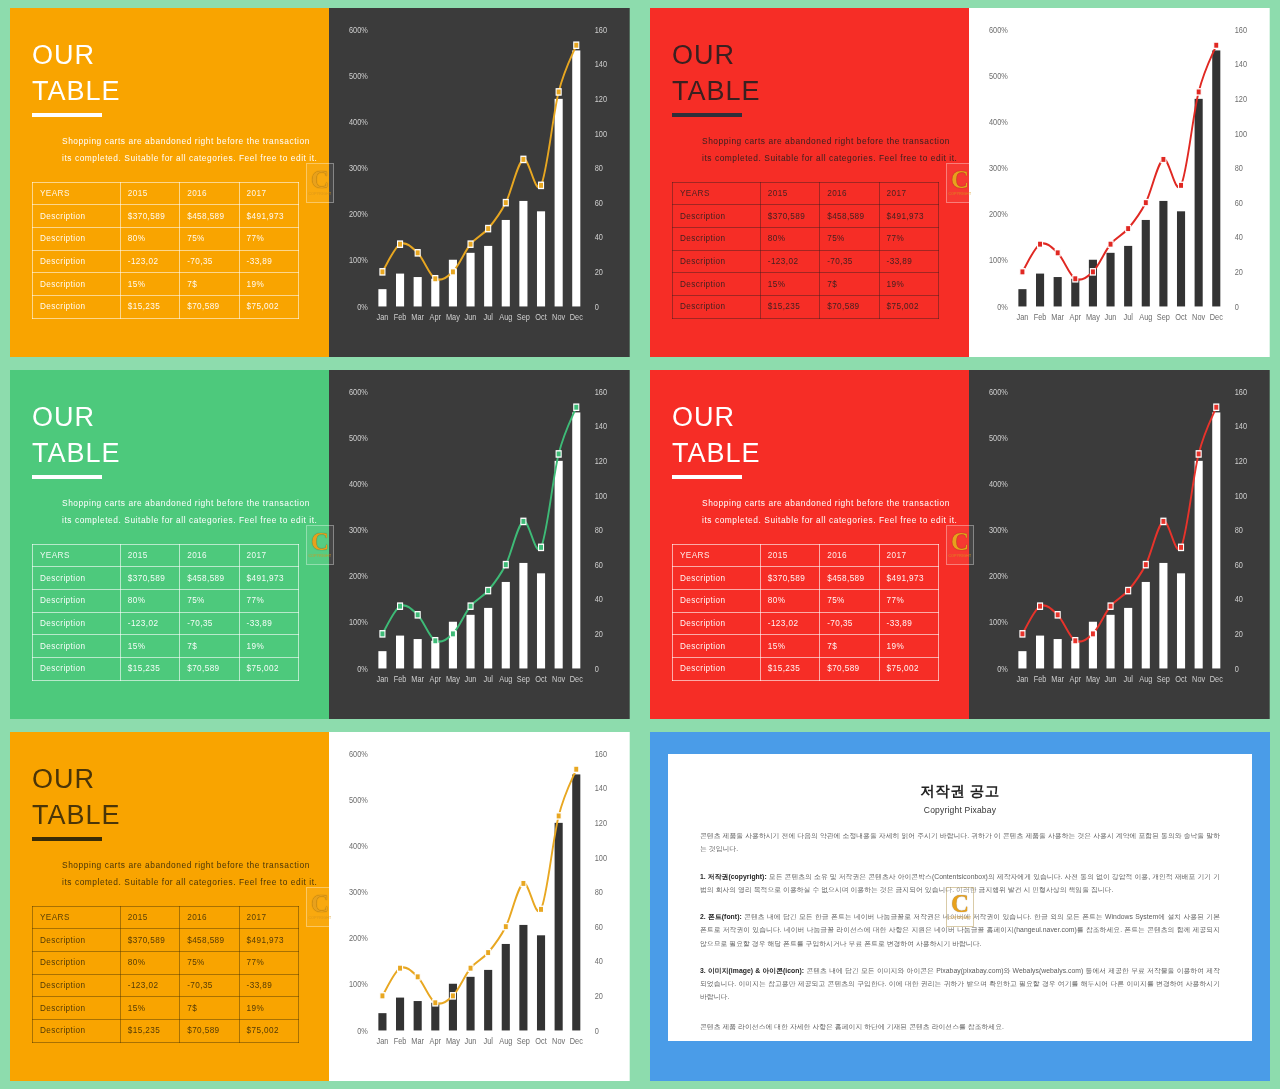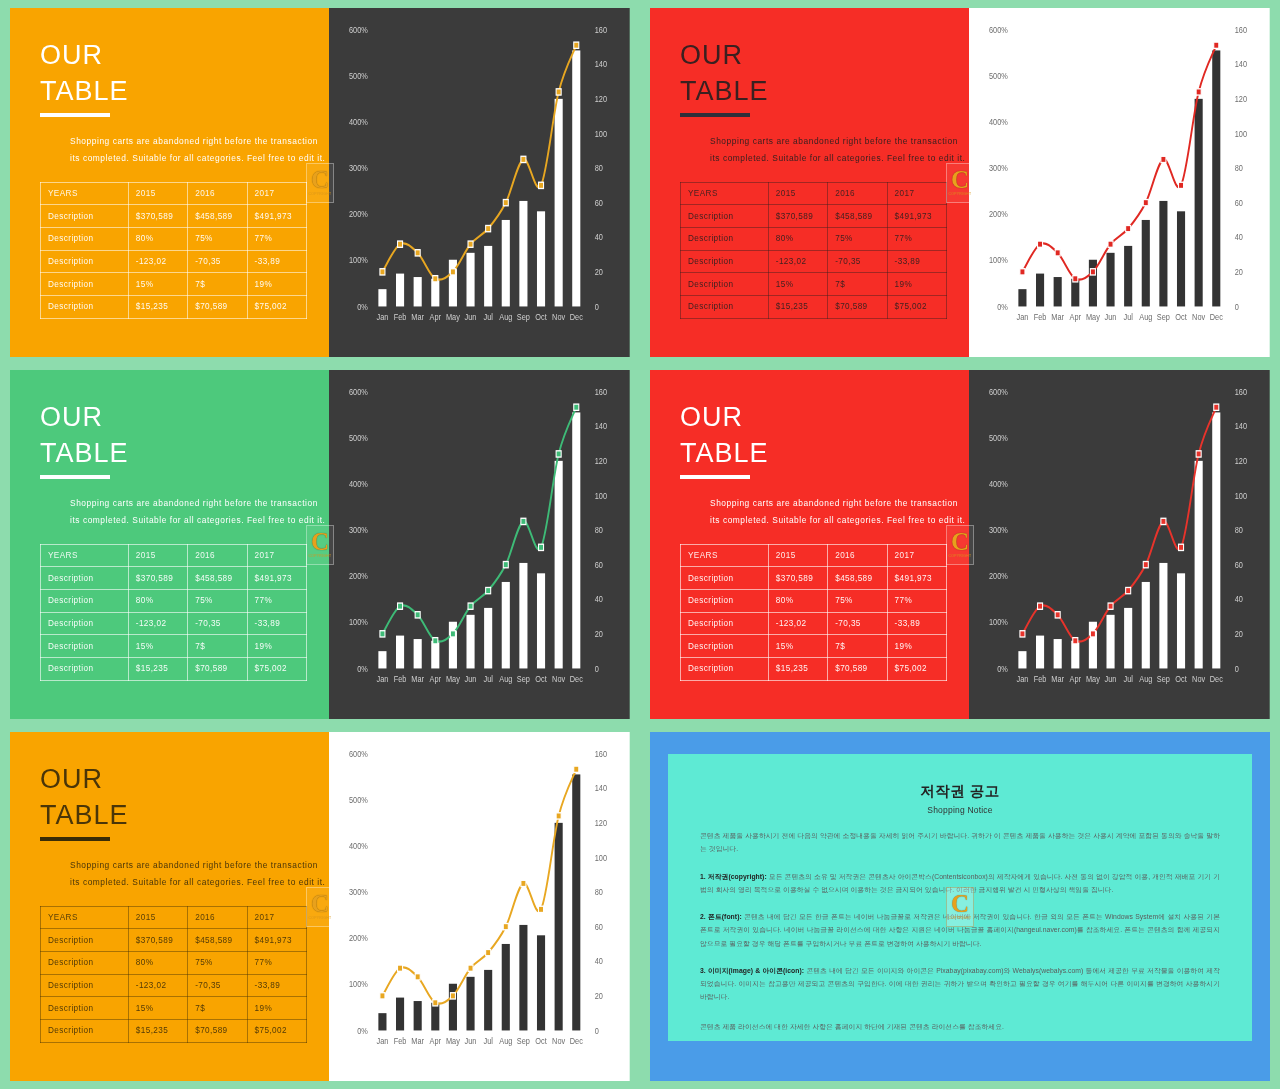--- a/index.html
+++ b/index.html
@@ -19,21 +19,21 @@
   .cell.r2 { padding-top: 5px; }
   .slide {
     width: 100%; height: 100%;
     display: flex;
     position: relative;
     overflow: hidden;
   }
   
   .tblhalf {
     width: 51.5%;
-    padding: 30px 0 0 30px;
+    padding: 30px 0 0 22px;
     position: relative;
     overflow: hidden;
   }
   .title {
     font-size: 27px;
     font-weight: 300;
     letter-spacing: 1px;
     line-height: 1.32;
     margin-bottom: 2px;
   }
@@ -87,21 +87,21 @@
   .wm .cap { font-size: 3.4px; color: #d9961a; letter-spacing: .3px; margin-top: 1px; }
   
   .copyslide {
     width: 100%; height: 100%;
     background: #4a9ce8;
     padding: 22px 18px 40px 18px;
     position: relative;
     overflow: hidden;
   }
   .copypaper {
-    background: #5eead4; width: 100%; height: 100%;
+    background: #ffffff; width: 100%; height: 100%;
     padding: 28px 32px;
     overflow: hidden;
   }
   .cp-title { text-align: center; font-size: 14.5px; font-weight: bold; color: #232323; letter-spacing: .5px; }
   .cp-sub { text-align: center; font-size: 8.5px; color: #333; margin-top: 4px; letter-spacing: .2px; }
   .cp-p { font-size: 6.8px; line-height: 1.95; color: #5b5b5b; margin-top: 14px; text-align: justify; letter-spacing: .05px; }
   .cp-p b { color: #222; }
   .cp-p.last { margin-top: 16px; }
   .copyslide .wm {
     border-color: rgba(170,140,60,.45);
@@ -710,21 +710,21 @@
         <div class="c">C</div>
         <div class="cap">COPYRIGHT</div>
       </div>
     </div>
   </div>
 
   <div class="cell r2">
     <div class="copyslide">
       <div class="copypaper">
         <div class="cp-title">저작권 공고</div>
-        <div class="cp-sub">Shopping Notice</div>
+        <div class="cp-sub">Copyright Pixabay</div>
         <div>
             <div class="cp-p">콘텐츠 제품을 사용하시기 전에 다음의 약관에 소정내용을 자세히 읽어 주시기 바랍니다. 귀하가 이 콘텐츠 제품을 사용하는 것은 사용시 계약에 포함된 동의와 승낙을 말하는 것입니다.</div>
             <div class="cp-p"><b>1. 저작권(copyright): </b>모든 콘텐츠의 소유 및 저작권은 콘텐츠사 아이콘박스(Contentsiconbox)의 제작자에게 있습니다. 사전 동의 없이 강압적 이용, 개인적 재배포 기기 기법의 회사의 영리 목적으로 이용하실 수 없으시며 이용하는 것은 금지되어 있습니다. 이러한 금지행위 발견 시 민형사상의 책임을 집니다.</div>
             <div class="cp-p"><b>2. 폰트(font): </b>콘텐츠 내에 담긴 모든 한글 폰트는 네이버 나눔글꼴로 저작권은 네이버에 저작권이 있습니다. 한글 외의 모든 폰트는 Windows System에 설치 사용된 기본 폰트로 저작권이 있습니다. 네이버 나눔글꼴 라이선스에 대한 사항은 지원은 네이버 나눔글꼴 홈페이지(hangeul.naver.com)를 참조하세요. 폰트는 콘텐츠의 함께 제공되지 않으므로 필요할 경우 해당 폰트를 구입하시거나 무료 폰트로 변경하여 사용하시기 바랍니다.</div>
             <div class="cp-p"><b>3. 이미지(image) &amp; 아이콘(icon): </b>콘텐츠 내에 담긴 모든 이미지와 아이콘은 Pixabay(pixabay.com)와 Webalys(webalys.com) 등에서 제공한 무료 저작물을 이용하여 제작되었습니다. 이미지는 참고용만 제공되고 콘텐츠의 구입한다. 이에 대한 권리는 귀하가 받으며 확인하고 필요할 경우 여기를 해두시어 다른 이미지를 변경하여 사용하시기 바랍니다.</div>
             <div class="cp-p last">콘텐츠 제품 라이선스에 대한 자세한 사항은 홈페이지 하단에 기재된 콘텐츠 라이선스를 참조하세요.</div>
           </div>
       </div>
       <div class="wm">
         <div class="c">C</div>

